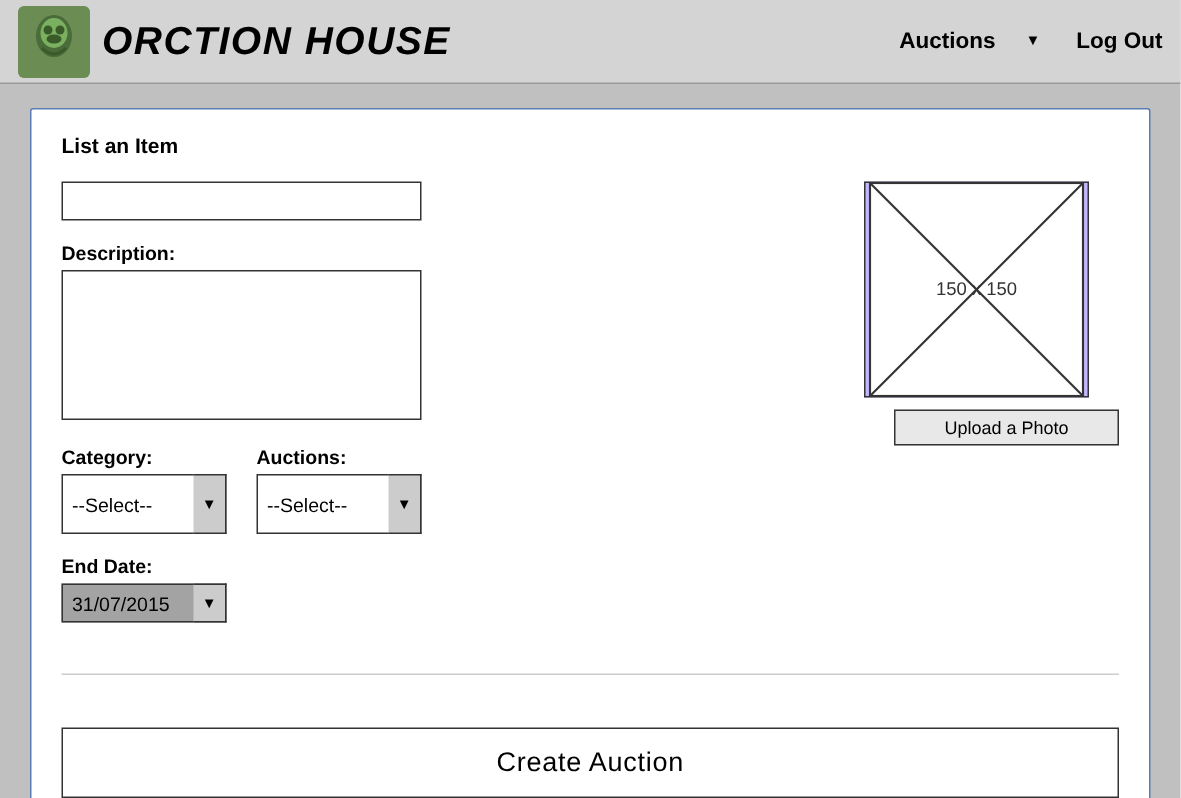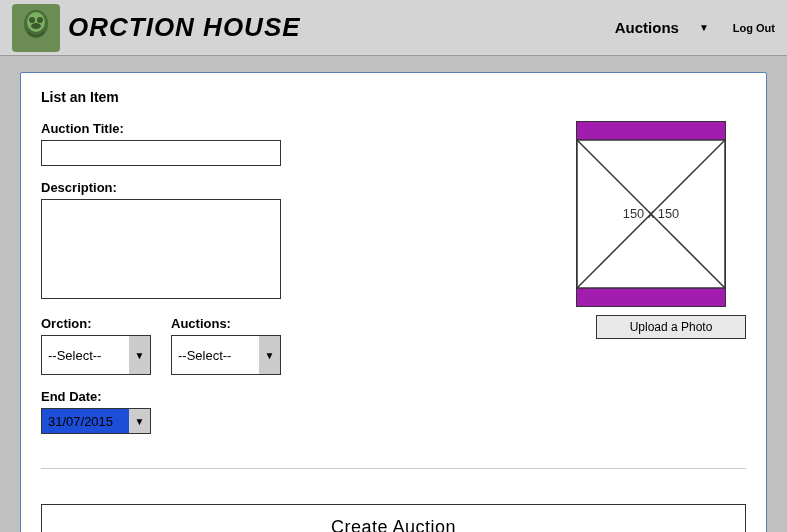--- a/index.html
+++ b/index.html
@@ -59,21 +59,21 @@
       font-size: 15px;
       font-weight: bold;
       color: #000;
     }
 
     .auctions-menu .dropdown-arrow {
       font-size: 10px;
     }
 
     .logout-btn {
-      font-size: 11px;
+      font-size: 15px;
       font-weight: bold;
       color: #000;
       cursor: pointer;
       background: none;
       border: none;
     }
 
     
     .main-content {
       padding: 16px 20px;
@@ -190,21 +190,21 @@
 
     .date-wrapper {
       position: relative;
       display: inline-block;
     }
 
     .date-input {
       appearance: none;
       -webkit-appearance: none;
       border: 1.5px solid #333;
-      background: #1d4ed8;
+      background: #a3a3a3;
       padding: 2px 24px 2px 6px;
       font-size: 13px;
       height: 26px;
       cursor: pointer;
       width: 110px;
     }
 
     .date-arrow {
       position: absolute;
       right: 0;
@@ -217,25 +217,25 @@
       display: flex;
       align-items: center;
       justify-content: center;
       font-size: 10px;
       pointer-events: none;
     }
 
     
     .img-placeholder {
       width: 150px;
-      height: 186px;
+      height: 144px;
       border: 1.5px solid #333;
       position: relative;
       overflow: hidden;
-      background: #a21caf;
+      background: #c4b5fd;
     }
 
     .img-placeholder svg {
       width: 100%;
       height: 100%;
     }
 
     .upload-btn {
       border: 1.5px solid #333;
       background: #e8e8e8;
@@ -294,32 +294,31 @@
 </header>
 
 <div class="main-content">
   <div class="card">
     <h2 class="card-title">List an Item</h2>
 
     <div class="form-body">
       <div class="form-left">
 
         <div class="field-group">
-          <label class="field-label">Auction Title:</label>
           <input type="text" class="text-input" style="">
         </div>
 
         <div class="field-group">
           <label class="field-label">Description:</label>
           <textarea class="textarea-input" style=""></textarea>
         </div>
 
         <div class="row-fields">
           <div>
-            <label class="field-label">Orction:</label>
+            <label class="field-label">Category:</label>
             <div class="select-wrapper">
               <select class="select-input">
                 <option>--Select--</option>
               </select>
               <div class="select-arrow">▼</div>
             </div>
           </div>
           <div>
             <label class="field-label">Auctions:</label>
             <div class="select-wrapper">

